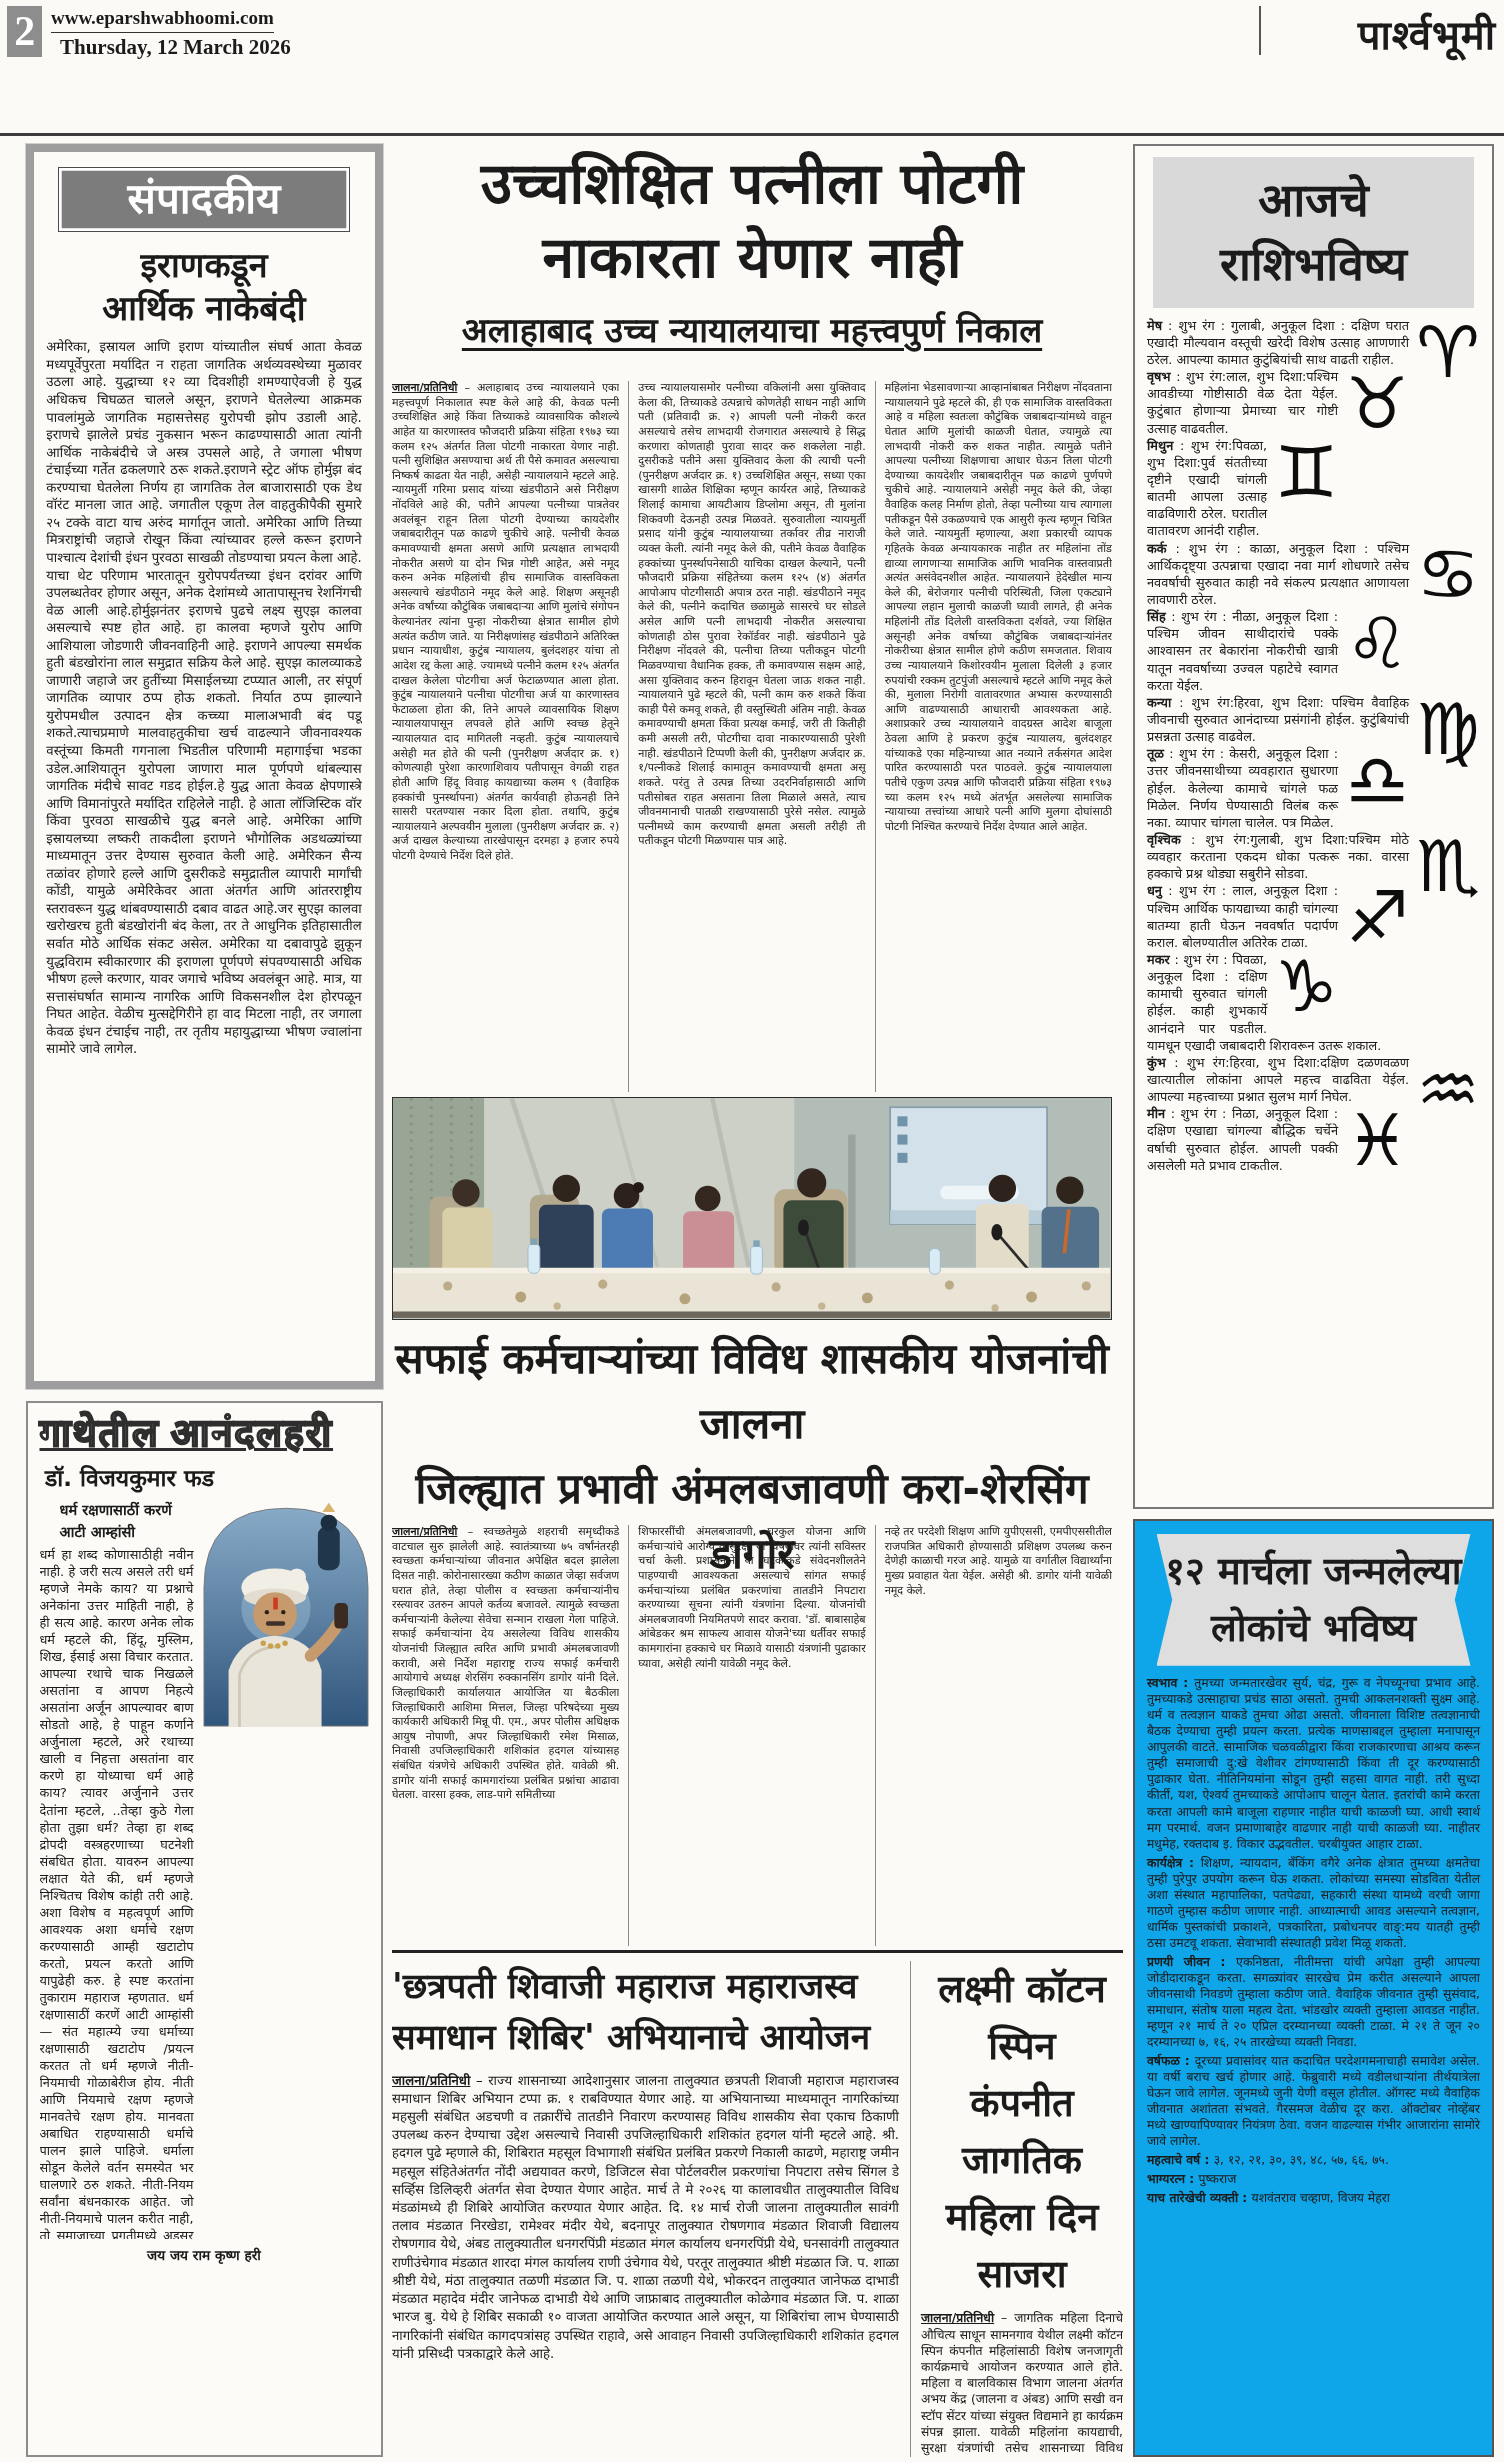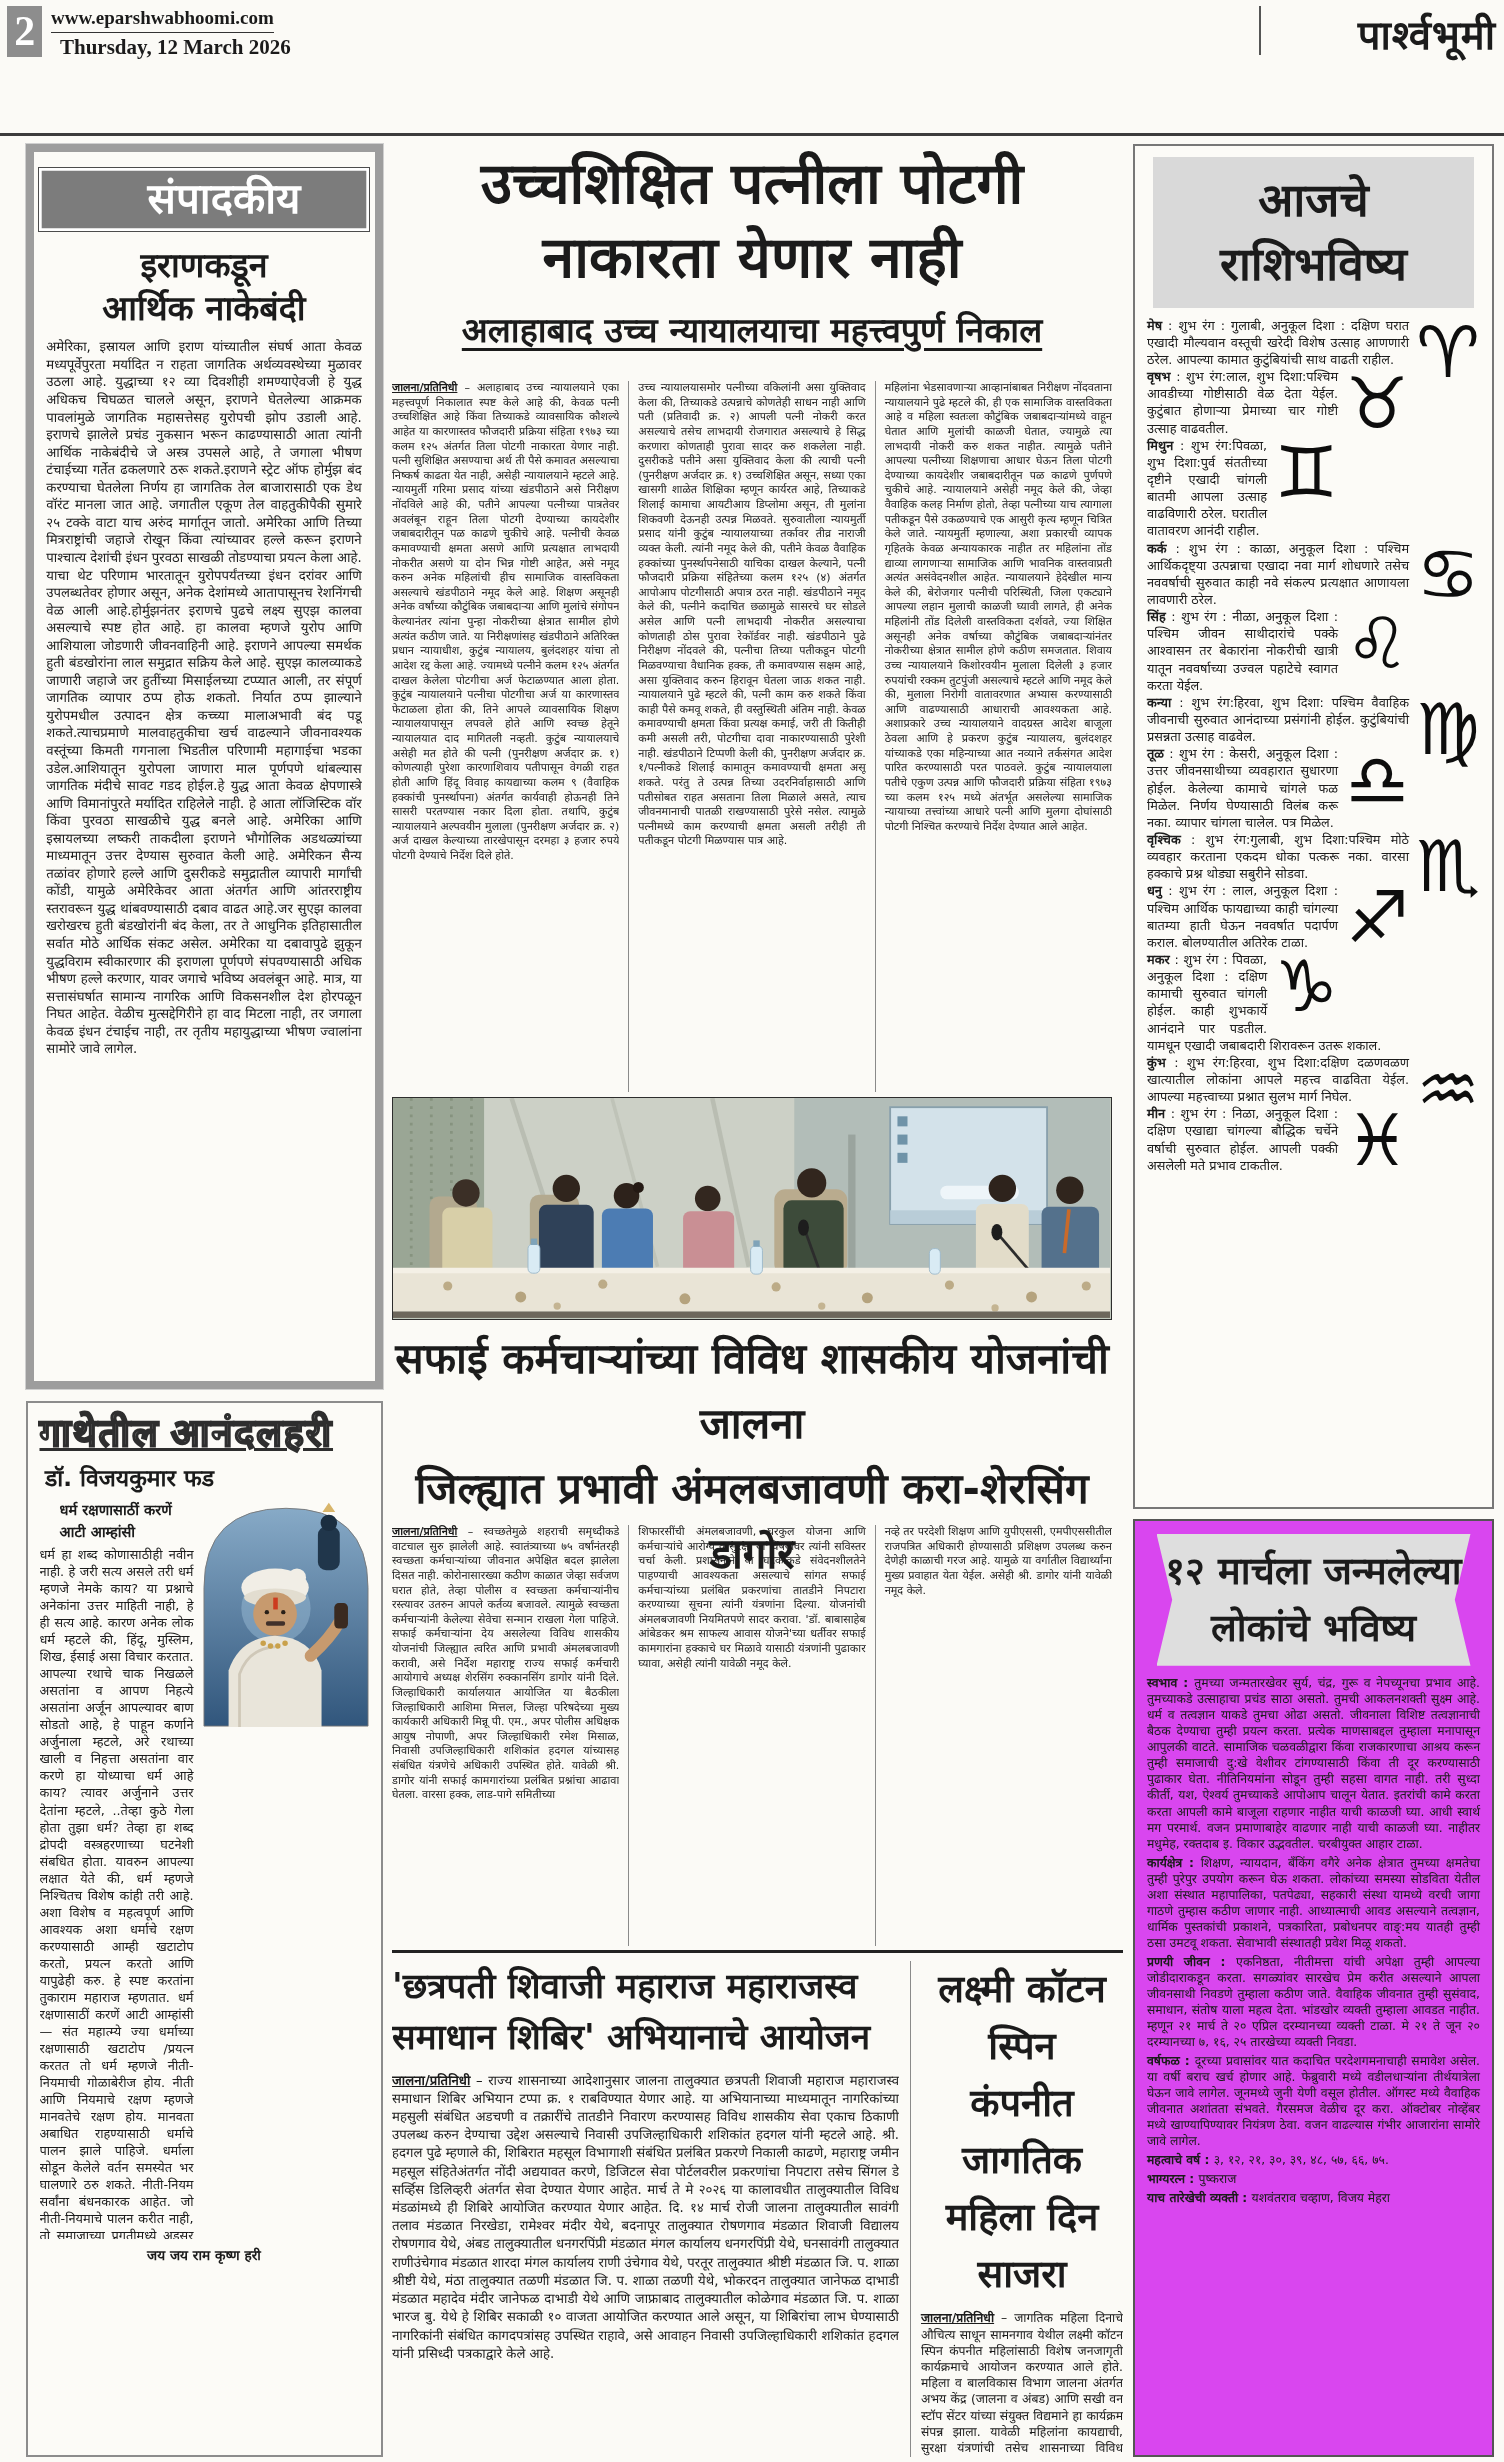--- a/index.html
+++ b/index.html
@@ -12,21 +12,21 @@
   .website{left:51px;top:7.3px;font:bold 19px "Liberation Serif",serif;border-bottom:1.8px solid #333;padding-bottom:2.7px;}
   .pdate{left:60px;top:35px;font:bold 21px "Liberation Serif",serif;}
   .masthead{right:9px;top:5.5px;font-size:40px;font-weight:800;letter-spacing:0.9px;}
   .mastdiv{right:244px;top:5.5px;width:1.8px;height:49px;background:#555;}
   .hdr-rule{left:0;top:133px;width:1505px;height:2.7px;background:#3c3c3c;}
   
   .edbox{left:25.5px;top:144px;width:357px;height:1245px;border:8.2px solid #9d9d9d;outline:1.8px solid #cfcfcf;
          background:#fcfbf7;box-sizing:border-box;overflow:hidden;}
   .edtitle{margin:14.6px auto 7.3px;width:290px;background:#7c7c7c;border:1.8px solid #4c4c4c;
            box-shadow:inset 0 0 0 2.7px #fff;color:#fff;text-align:center;
-           font:bold 42px/1.5 "Liberation Serif",serif;padding-left:40px;}
+           font:bold 42px/1.5 "Liberation Serif",serif;}
   .edhead{text-align:center;font-weight:800;font-size:34px;line-height:1.25;margin:12.8px 3.6px 9px;}
   .edbody{margin:0 12.8px;font-size:13.2px;line-height:1.33;text-align:justify;height:948px;overflow:hidden;}
   
   .gabox{left:25.5px;top:1401px;width:357px;height:1056px;border:2.7px solid #8c8c8c;background:#fcfbf7;
          box-sizing:border-box;overflow:hidden;padding:7.3px 12px;}
   .gatitle{font:bold 38px/1.25 "Liberation Serif",serif;color:#fff;
            -webkit-text-stroke:1.8px #2e2e2e;text-stroke:1.8px #2e2e2e;letter-spacing:1.8px;text-decoration:underline;}
   .gabyline{font-weight:800;font-size:23px;margin:3.6px 0 1.8px 5.5px;}
   .gaimg{float:right;width:166px;height:226px;margin:5.5px 0 7.3px 9px;}
   .gaverse{font-weight:800;font-size:14.6px;margin:5.5px 0 3.6px 20px;line-height:1.5;}
@@ -57,21 +57,21 @@
   .mahilabody{font-size:12.3px;line-height:1.32;text-align:justify;}
   
   .horobox{left:1133px;top:144px;width:361px;height:1365px;border:2.7px solid #777;background:#fcfbf7;
            box-sizing:border-box;overflow:hidden;}
   .horotitle{margin:11px auto 9px;width:321px;background:#d9d9d9;text-align:center;
              font-weight:800;font-size:46px;line-height:1.4;padding:11px 0;}
   .sign{margin:0 12px;font-size:12.8px;line-height:1.34;text-align:justify;}
   .zicon{float:right;font-size:71px;line-height:0.95;margin:1.8px 0 1.8px 7.3px;color:#0d0d0d;}
   .signname{font-weight:800;}
   
-  .bdaybox{left:1133px;top:1519px;width:361px;height:938px;border:2.7px solid #555;background:#d946ef;
+  .bdaybox{left:1133px;top:1519px;width:361px;height:938px;border:2.7px solid #555;background:#0ea5e9;
            box-sizing:border-box;overflow:hidden;}
   .bdaytitle{margin:12.8px auto 9px;width:314px;background:#dedede;text-align:center;font-weight:800;
              font-size:38px;line-height:1.5;padding:9px 0;
              clip-path:polygon(0% 0%,100% 0%,95% 50%,100% 100%,0% 100%,5% 50%);}
   .bdaybody{margin:0 12px;font-size:12.3px;line-height:1.31;text-align:justify;}
   .bdaybody p{margin:0 0 2.7px 0;}
   .blabel{font-weight:800;}
 </style>
 </head>
 <body>

